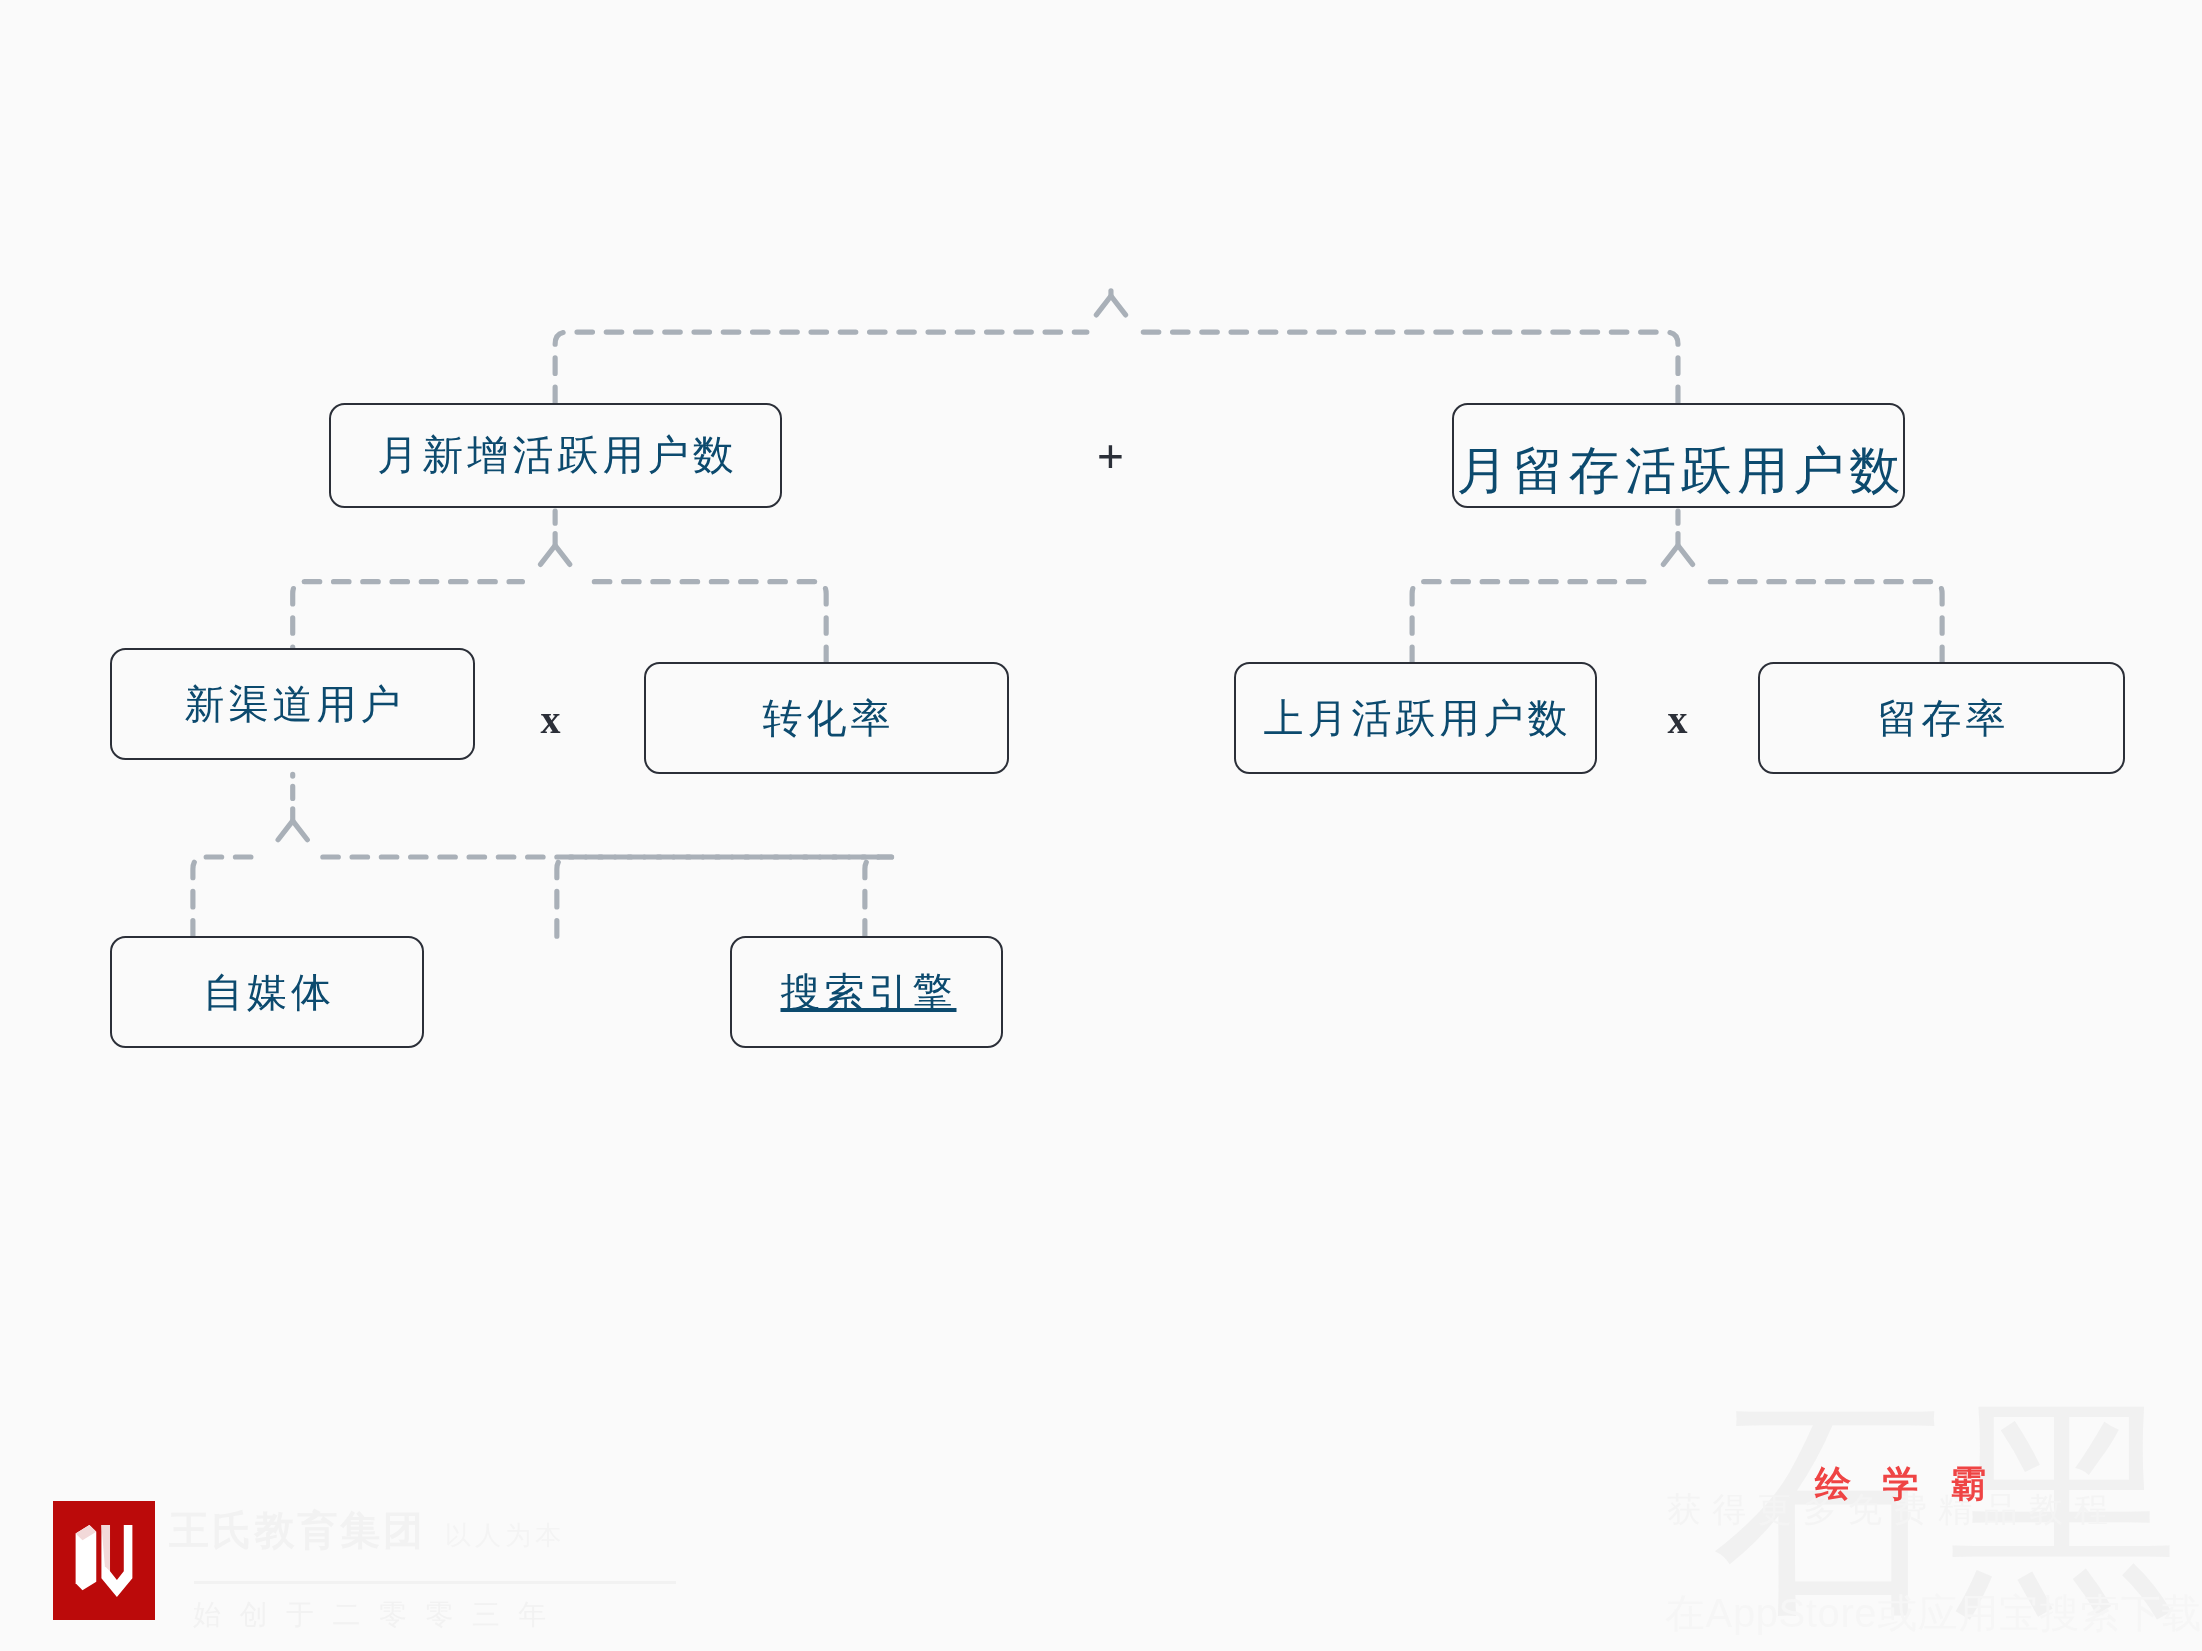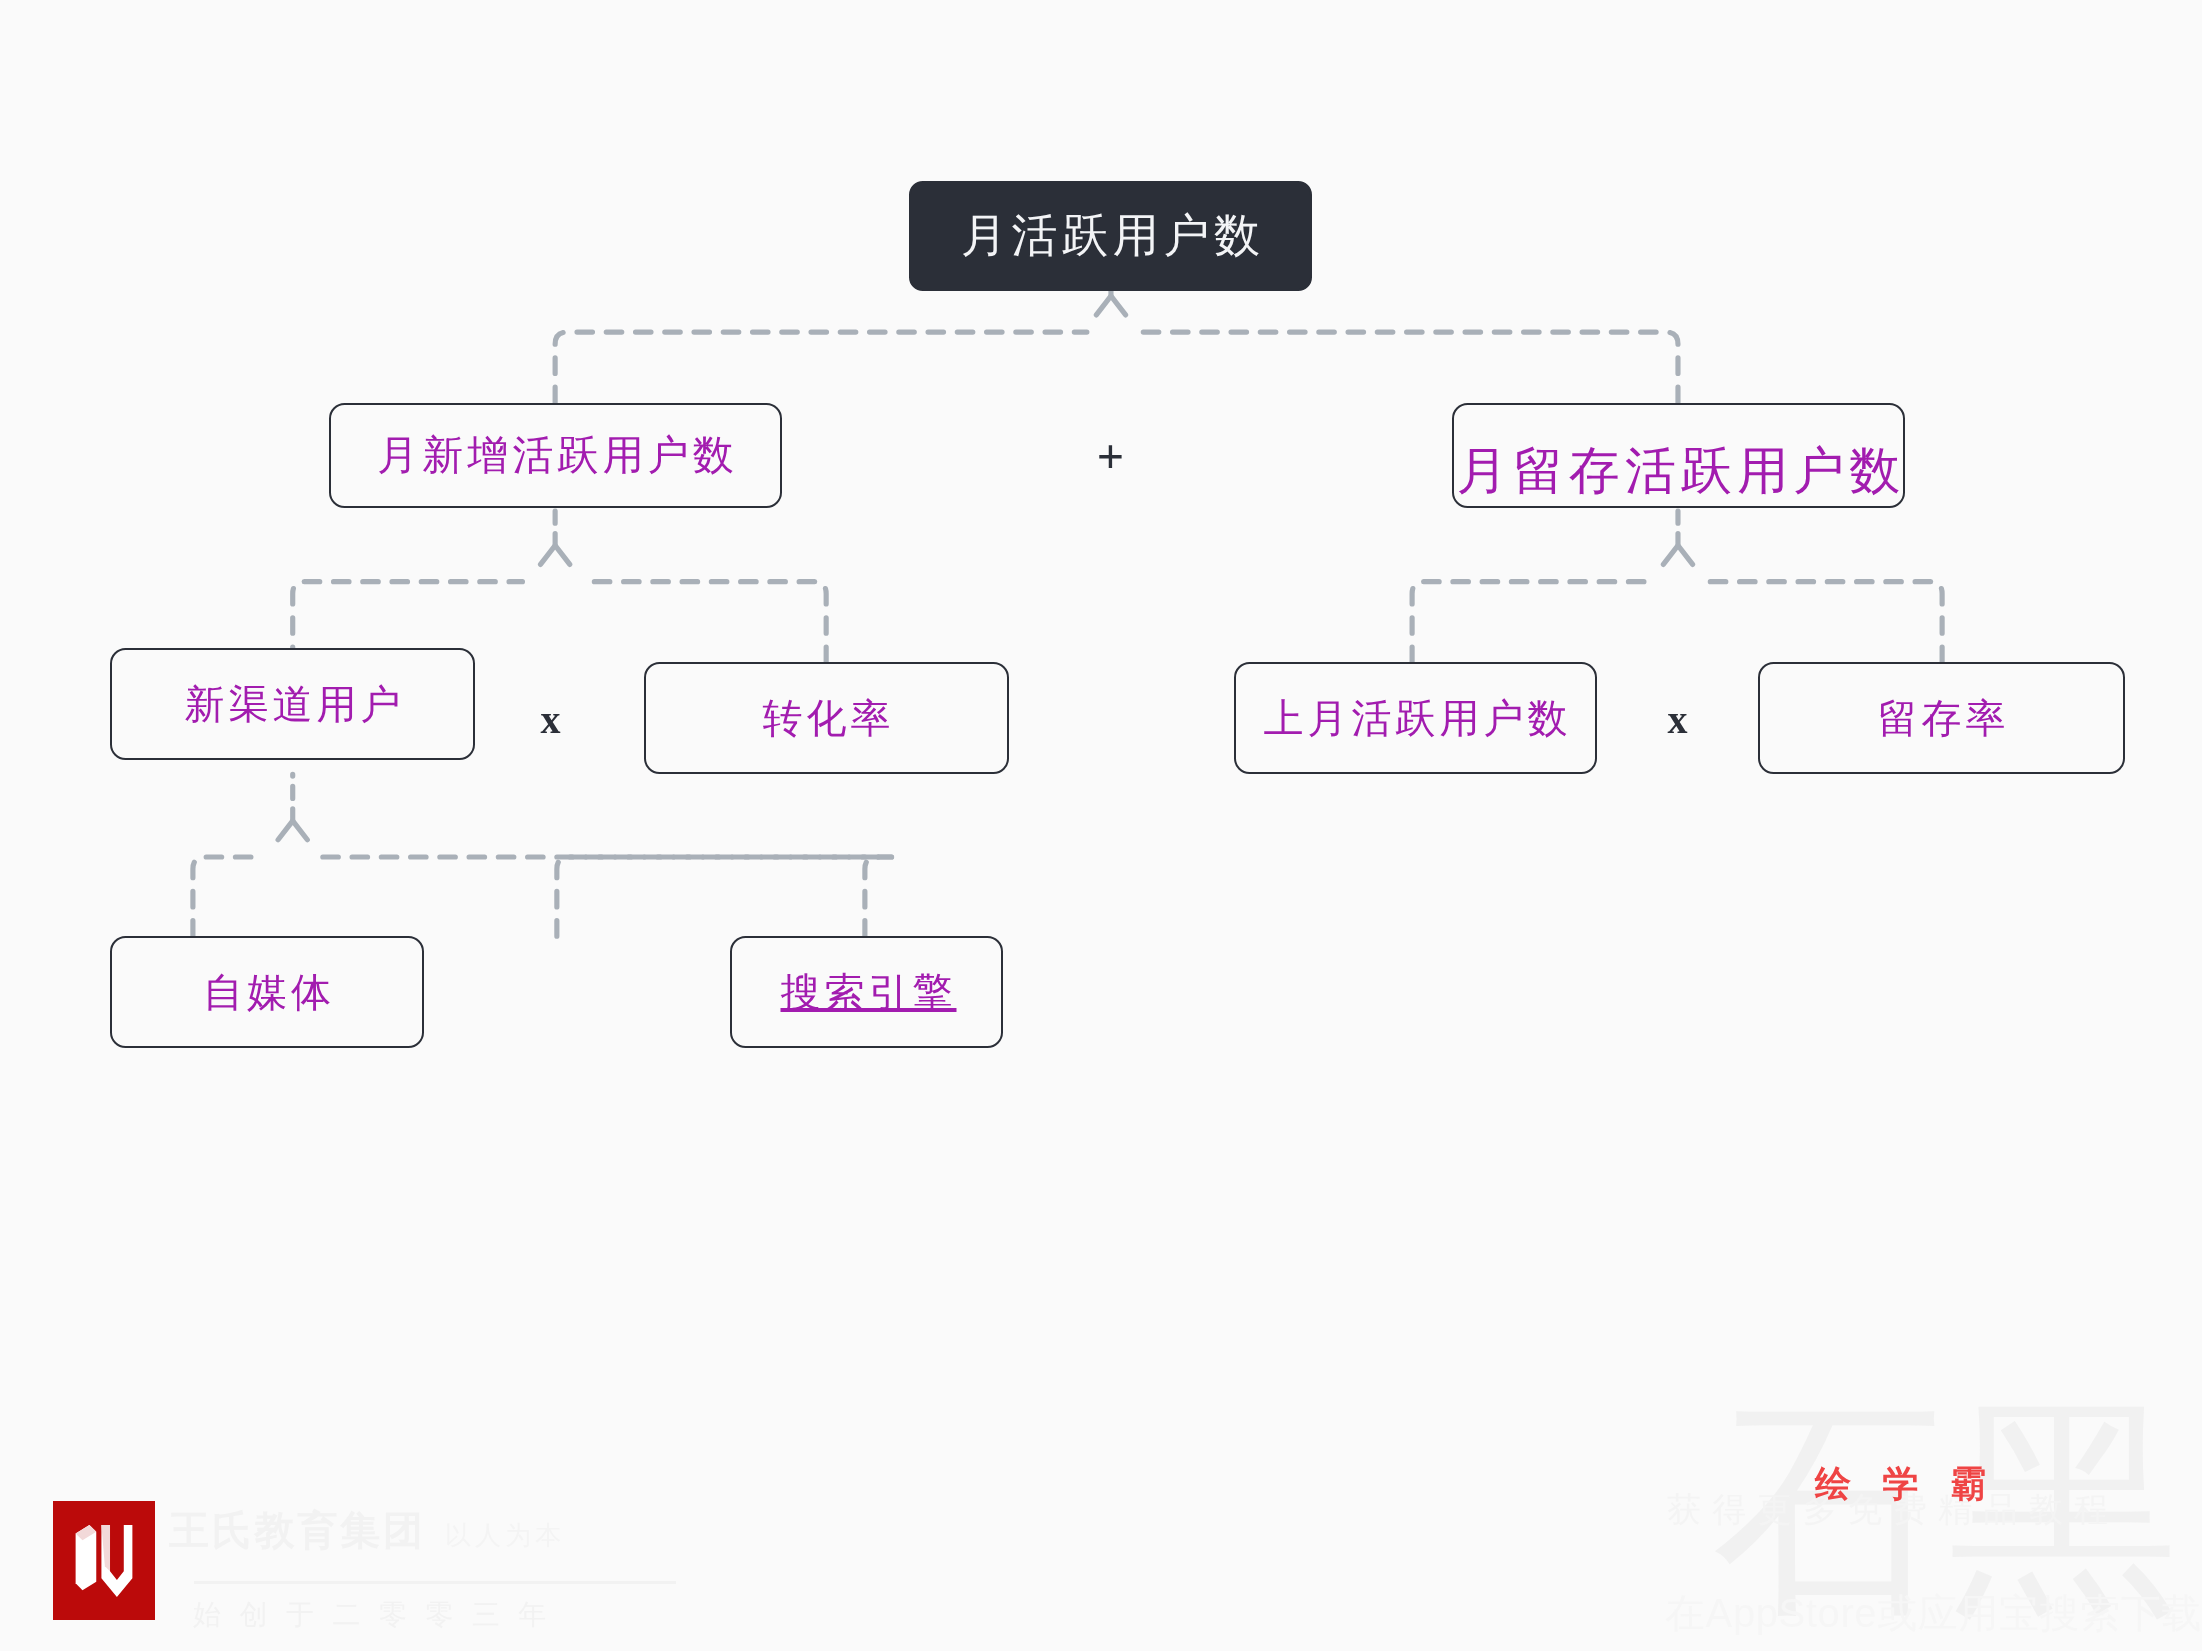--- a/index.html
+++ b/index.html
@@ -37,21 +37,21 @@
   .node {
     position: absolute;
     z-index: 2;
     box-sizing: border-box;
     display: flex;
     align-items: center;
     justify-content: center;
     background: #fafafa;
     border: 2.2px solid #2b2f38;
     border-radius: 15.5px;
-    color: #a21caf;
+    color: #0c4a6e;
     font-family: "Liberation Serif", "DejaVu Serif", serif;
     letter-spacing: 0.10em;
     text-indent: 0.10em;
     white-space: nowrap;
   }
 
   .node.root {
     background: #2b2f38;
     border-color: #2b2f38;
     color: #f3f4f6;
@@ -212,23 +212,20 @@
       <path d="M 323,976 L 340,954 L 357,976"></path>
     </g>
     <g fill="none" stroke="#a9b0b8" stroke-width="6" stroke-linecap="round" stroke-dasharray="14 12">
       <path d="M 1291,344 L 1291,338"></path>
       <path d="M 645,634 L 645,590"></path>
       <path d="M 1950,634 L 1950,590"></path>
       <path d="M 340,954 L 340,900"></path>
     </g>
   </svg>
 
-  <div class="node root" style="left:909px; top:181px; width:403px; height:110px; font-size:46px;">
-    <span>月活跃用户数</span>
-  </div>
 
   <div class="node" style="left:329px; top:403px; width:453px; height:105px; font-size:41px;">
     <span>月新增活跃用户数</span>
   </div>
 
   <div class="op" style="left:1075px; top:430px; width:71px; height:52px; font-size:48px;">+</div>
 
   <div class="node" style="left:1452px; top:403px; width:453px; height:105px; font-size:51px;align-items:flex-end;">
     <span>月留存活跃用户数</span>
   </div>

